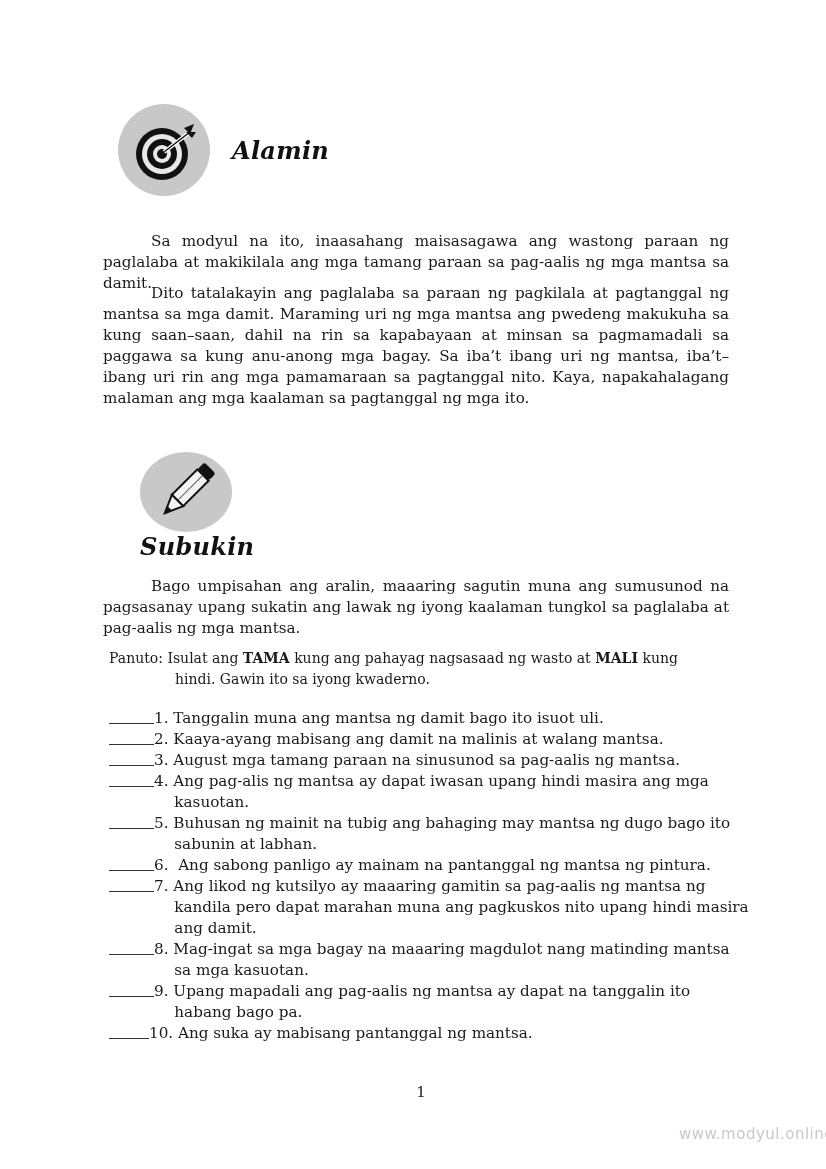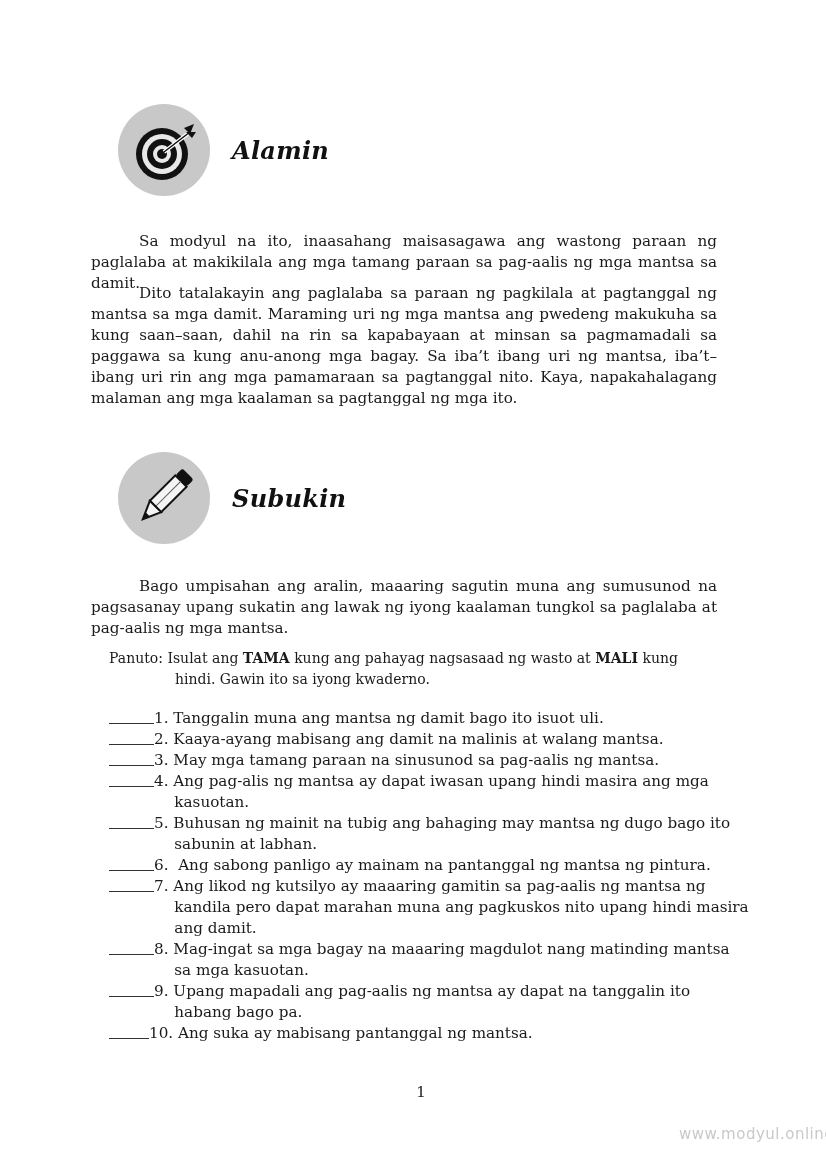--- a/index.html
+++ b/index.html
@@ -6,21 +6,21 @@
   body { width: 826px; height: 1169px; position: relative; overflow: hidden;
          font-family: "DejaVu Serif", serif; color: #1a1a1a; }
   .page { position: absolute; left: 0; top: 0; width: 826px; height: 1169px; margin-left: 8px; }
 
   .section-head { position: absolute; left: 110px; height: 92px; display: flex; align-items: center; }
   .icon-circle { width: 92px; height: 92px; border-radius: 50%; background: #c8c8c8;
                  display: flex; align-items: center; justify-content: center; position: relative; }
   .section-title { font-family: "DejaVu Serif", serif; font-weight: bold; font-style: italic;
                    font-size: 24px; margin-left: 22px; color: #111; letter-spacing: 0.3px; }
 
-  .para { position: absolute; left: 83px; width: 626px; font-size: 15.2px; line-height: 21px;
+  .para { position: absolute; left: 95px; width: 626px; font-size: 15.2px; line-height: 21px;
           text-align: justify; font-family: "DejaVu Serif", serif; }
   .para .indent { display: inline-block; width: 48px; }
 
   .panuto { position: absolute; left: 101px; width: 626px; font-size: 14px; line-height: 21px; text-align: justify; }
   .panuto b { font-weight: bold; }
   .panuto .cont { display: block; padding-left: 66px; text-align: left; }
 
   .items { position: absolute; left: 101px; top: 708px; width: 640px; }
   .item { display: flex; font-size: 15.2px; line-height: 21px; }
   .blank { display: inline-block; border-bottom: 1px solid #333; width: 45px; height: 15px; flex: 0 0 auto; }
@@ -51,21 +51,21 @@
         <polygon points="60,18 70,14 66,24" fill="#111"></polygon>
         <polygon points="62,22 72,22 68,28" fill="#111"></polygon>
       </svg>
     </div>
     <div class="section-title">Alamin</div>
   </div>
 
   <div class="para" style="top:231px;"><span class="indent"></span><span>Sa modyul na ito, inaasahang maisasagawa ang wastong paraan ng paglalaba at makikilala ang mga tamang paraan sa pag-aalis ng mga mantsa sa damit.</span></div>
   <div class="para" style="top:283px;"><span class="indent"></span><span>Dito tatalakayin ang paglalaba sa paraan ng pagkilala at pagtanggal ng mantsa sa mga damit. Maraming uri ng mga mantsa ang pwedeng makukuha sa kung saan–saan, dahil na rin sa kapabayaan at minsan sa pagmamadali sa paggawa sa kung anu-anong mga bagay. Sa iba’t ibang uri ng mantsa, iba’t–ibang uri rin ang mga pamamaraan sa pagtanggal nito. Kaya, napakahalagang malaman ang mga kaalaman sa pagtanggal ng mga ito.</span></div>
 
-  <div class="section-head" style="top:452px;">
+  <div class="section-head" style="top:452px;flex-direction:column;">
     <div class="icon-circle">
       <svg width="80" height="80" viewBox="0 0 80 80">
         <g transform="rotate(45 40 40)">
           <rect x="32" y="6" width="16" height="10" rx="3" fill="#111"></rect>
           <rect x="32" y="16" width="16" height="36" fill="#f4f4f4" stroke="#111" stroke-width="2"></rect>
           <line x1="40" y1="16" x2="40" y2="52" stroke="#555" stroke-width="1"></line>
           <polygon points="32,52 48,52 40,70" fill="#f4f4f4" stroke="#111" stroke-width="2"></polygon>
           <polygon points="37,63 43,63 40,70" fill="#111"></polygon>
         </g>
       </svg>
@@ -87,21 +87,21 @@
         <span class="item-text"><span class="">Tanggalin muna ang mantsa ng damit bago ito isuot uli.</span></span>
       </div>
       <div class="item">
         <span class="blank"></span>
         <span class="num" style="white-space: pre;">2. </span>
         <span class="item-text"><span class="">Kaaya-ayang mabisang ang damit na malinis at walang mantsa.</span></span>
       </div>
       <div class="item">
         <span class="blank"></span>
         <span class="num" style="white-space: pre;">3. </span>
-        <span class="item-text"><span class="">May mga tamang paraan na sinusunod sa pag-aalis ng mantsa.</span></span>
+        <span class="item-text"><span class="">August mga tamang paraan na sinusunod sa pag-aalis ng mantsa.</span></span>
       </div>
       <div class="item">
         <span class="blank"></span>
         <span class="num" style="white-space: pre;">4. </span>
         <span class="item-text"><span class="">Ang pag-alis ng mantsa ay dapat iwasan upang hindi masira ang mga</span><span class="cont">kasuotan.</span></span>
       </div>
       <div class="item">
         <span class="blank"></span>
         <span class="num" style="white-space: pre;">5. </span>
         <span class="item-text"><span class="">Buhusan ng mainit na tubig ang bahaging may mantsa ng dugo bago ito</span><span class="cont">sabunin at labhan.</span></span>

